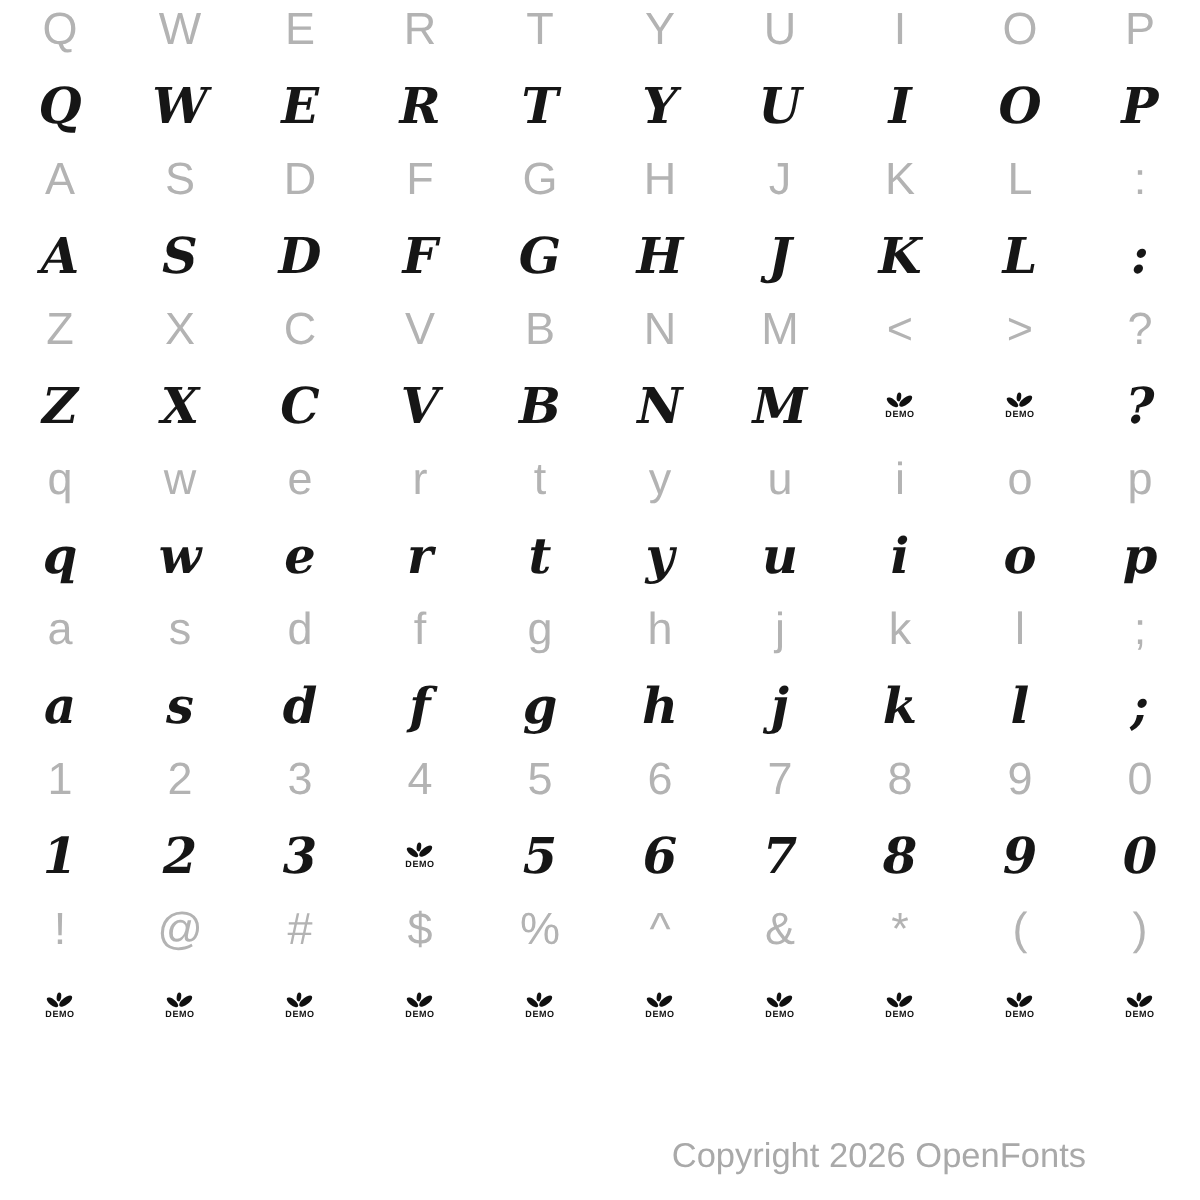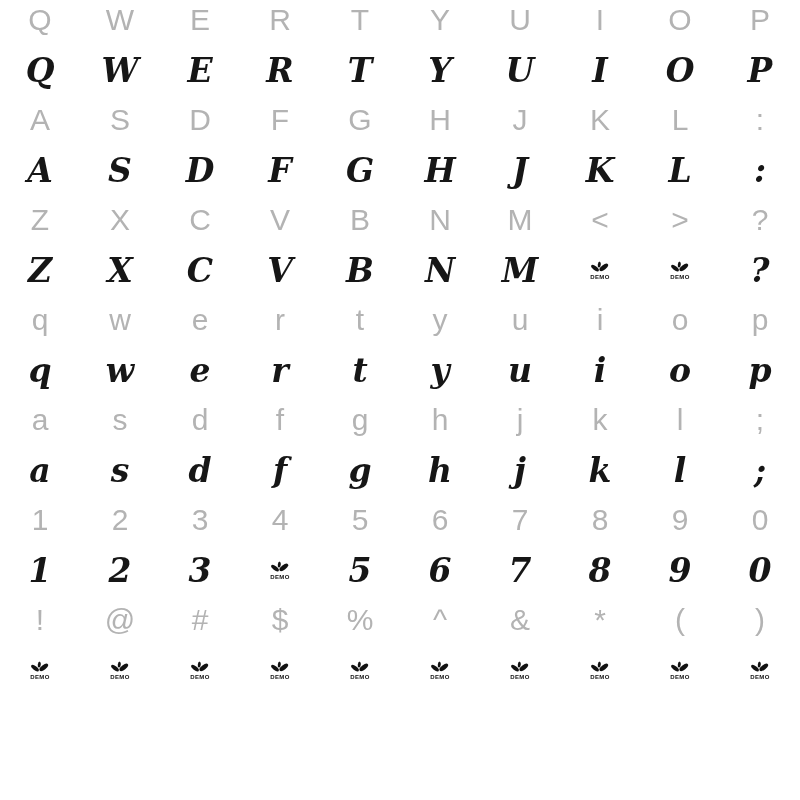--- a/index.html
+++ b/index.html
@@ -400,13 +400,14 @@
         <ellipse cx="9.3" cy="3.6" rx="1.5" ry="3.0" transform="rotate(8 9.3 3.6)"></ellipse>
         <ellipse cx="13.8" cy="6.4" rx="5.2" ry="2.3" transform="rotate(-38 13.8 6.4)"></ellipse>
       </g>
     </svg>
     <span class="demo-text">DEMO</span>
   </span>
 </span>
         </div>
       </div>
     </div>
+  <div class="copyright">Copyright 2026 OpenFonts</div>
 </div>
 
 </body></html>

